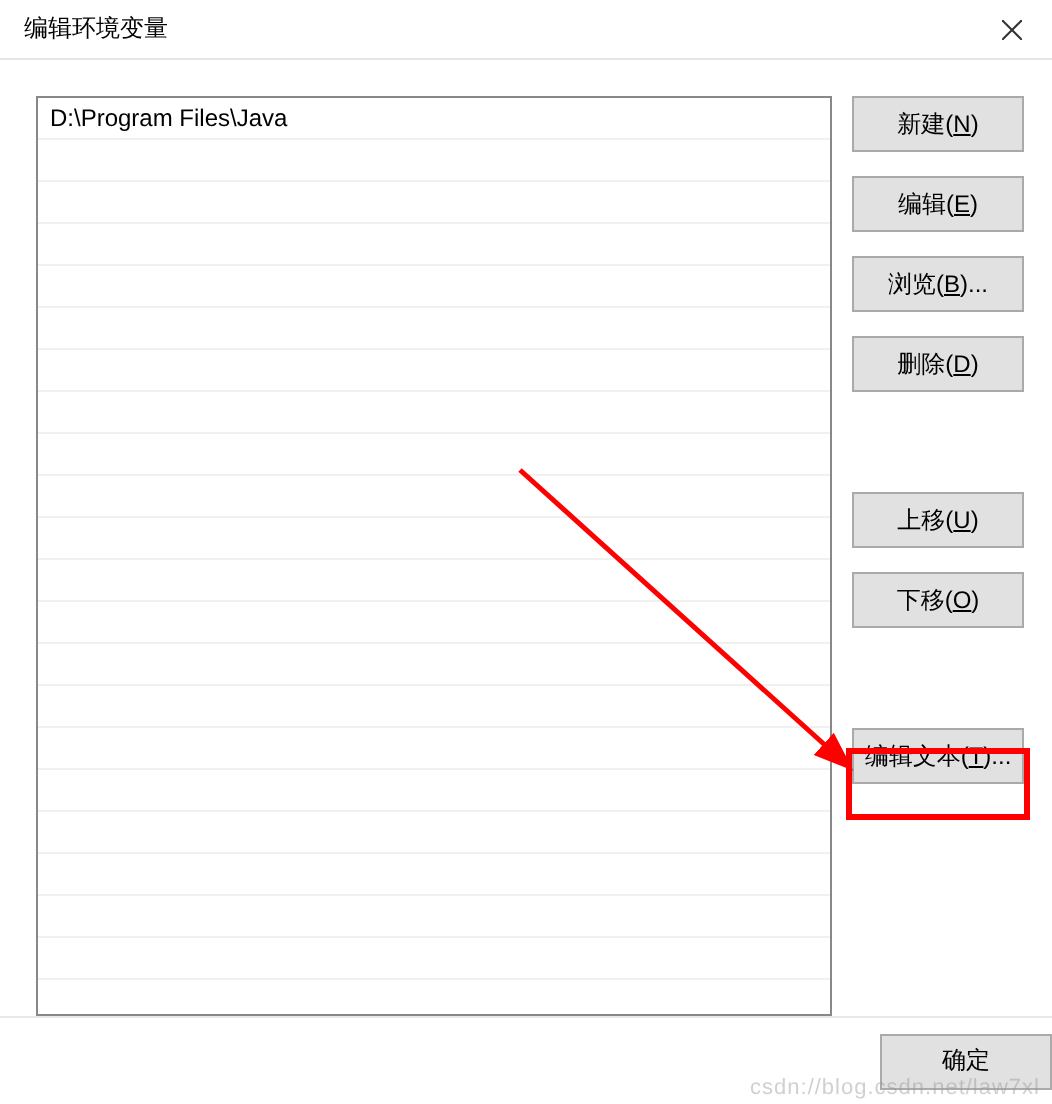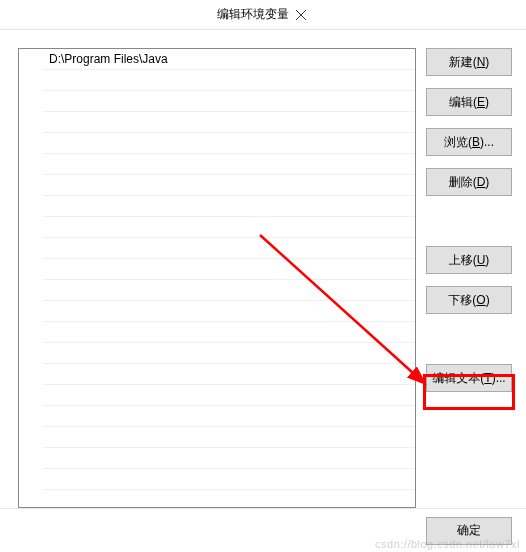--- a/index.html
+++ b/index.html
@@ -13,21 +13,21 @@
       background: #fff;
       width: 526px;
       height: 552px;
       overflow: hidden;
       position: relative;
     }
     .title-bar {
       height: 30px;
       display: flex;
       align-items: center;
-      justify-content: center;
+      justify-content: space-between;
       padding: 12px 8px;
       border-bottom: 1px solid #e5e5e5;
     }
     .title-text {
       font-size: 12px;
       color: #000;
       padding-left: 4px;
     }
     .close-btn {
       width: 24px;
@@ -56,21 +56,20 @@
       position: relative;
     }
     .list-row {
       height: 21px;
       line-height: 21px;
       padding: 0 6px;
       border-bottom: 1px solid #f0f0f0;
       font-size: 12px;
       color: #000;
       white-space: nowrap;
-      margin-left: 24px;
     }
     .button-col {
       width: 86px;
       display: flex;
       flex-direction: column;
       gap: 0;
     }
     .btn {
       height: 28px;
       border: 1px solid #aaa;
@@ -110,21 +109,20 @@
     .bottom-bar {
       position: absolute;
       bottom: 0;
       right: 0;
       width: 100%;
       height: 44px;
       display: flex;
       justify-content: flex-end;
       align-items: center;
       gap: 10px;
-      padding-right: 14px;
       border-top: 1px solid #e8e8e8;
     }
     .bottom-bar .btn {
       width: 86px;
     }
     .watermark {
       position: absolute;
       bottom: 2px;
       right: 6px;
       font-size: 11px;

